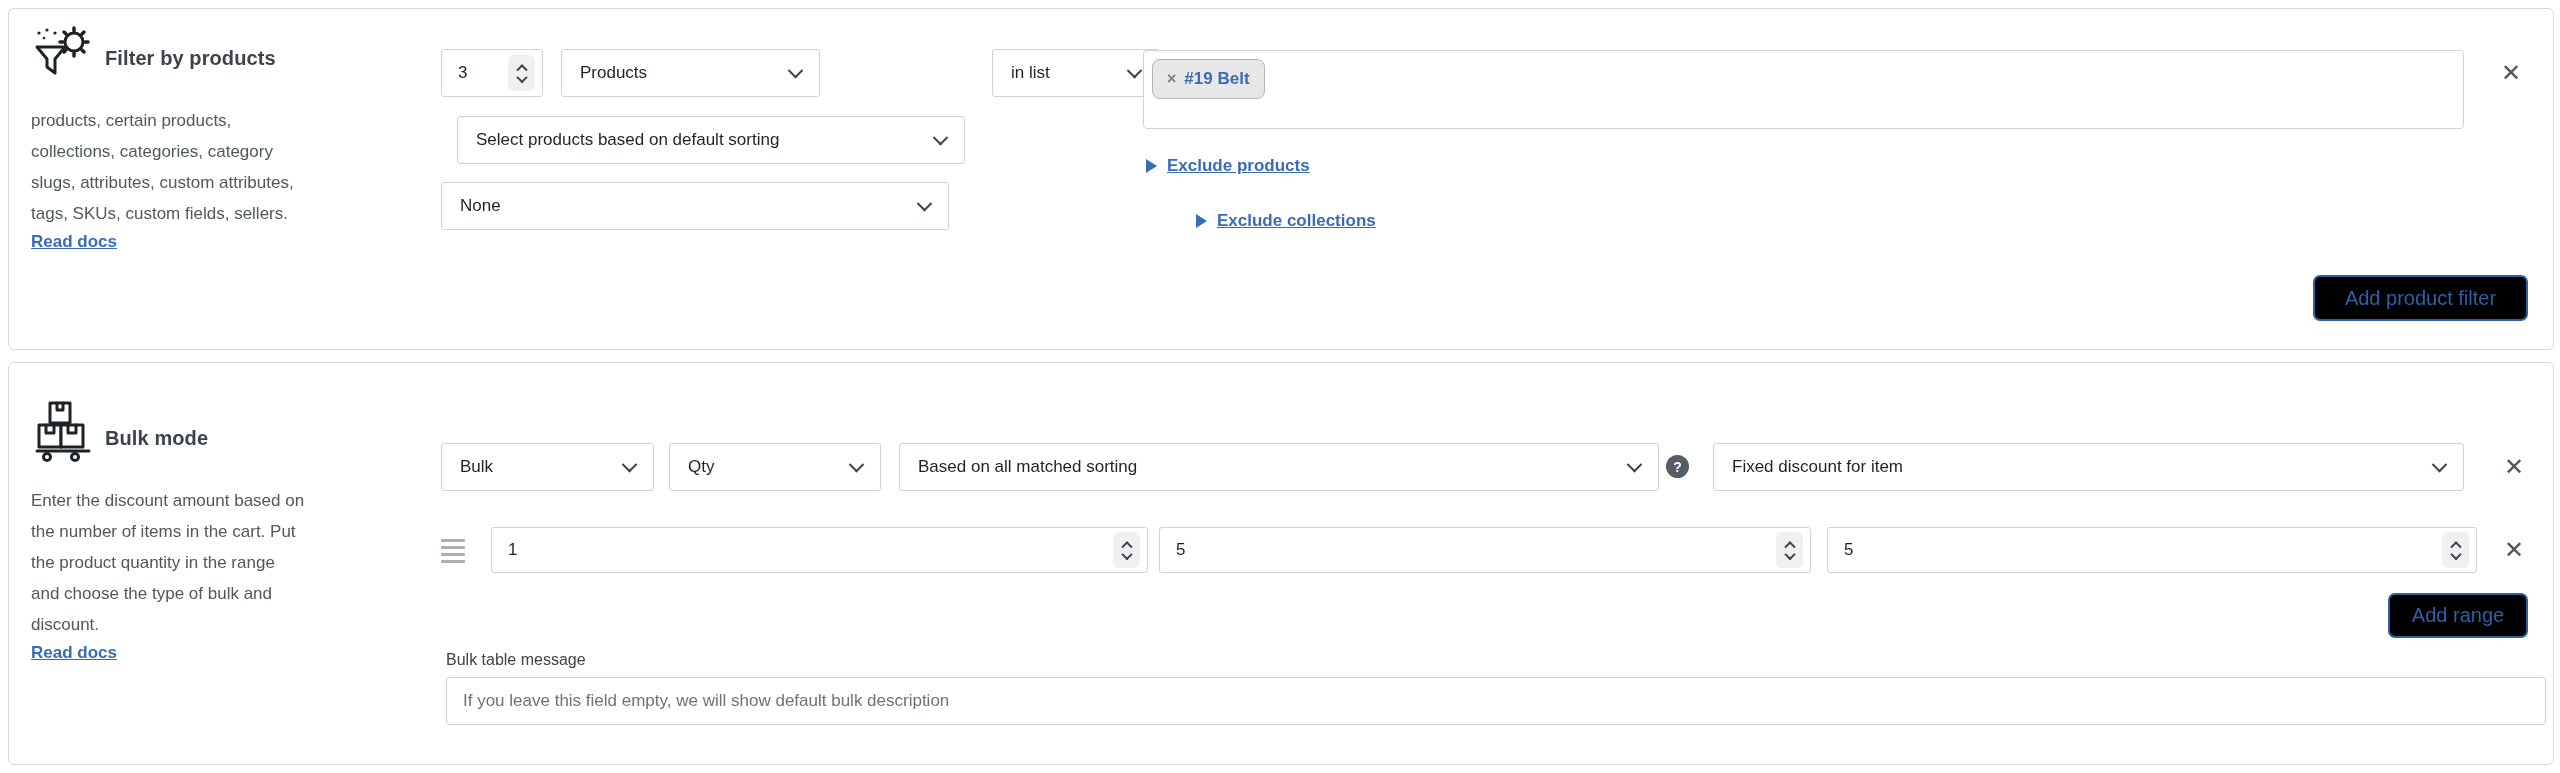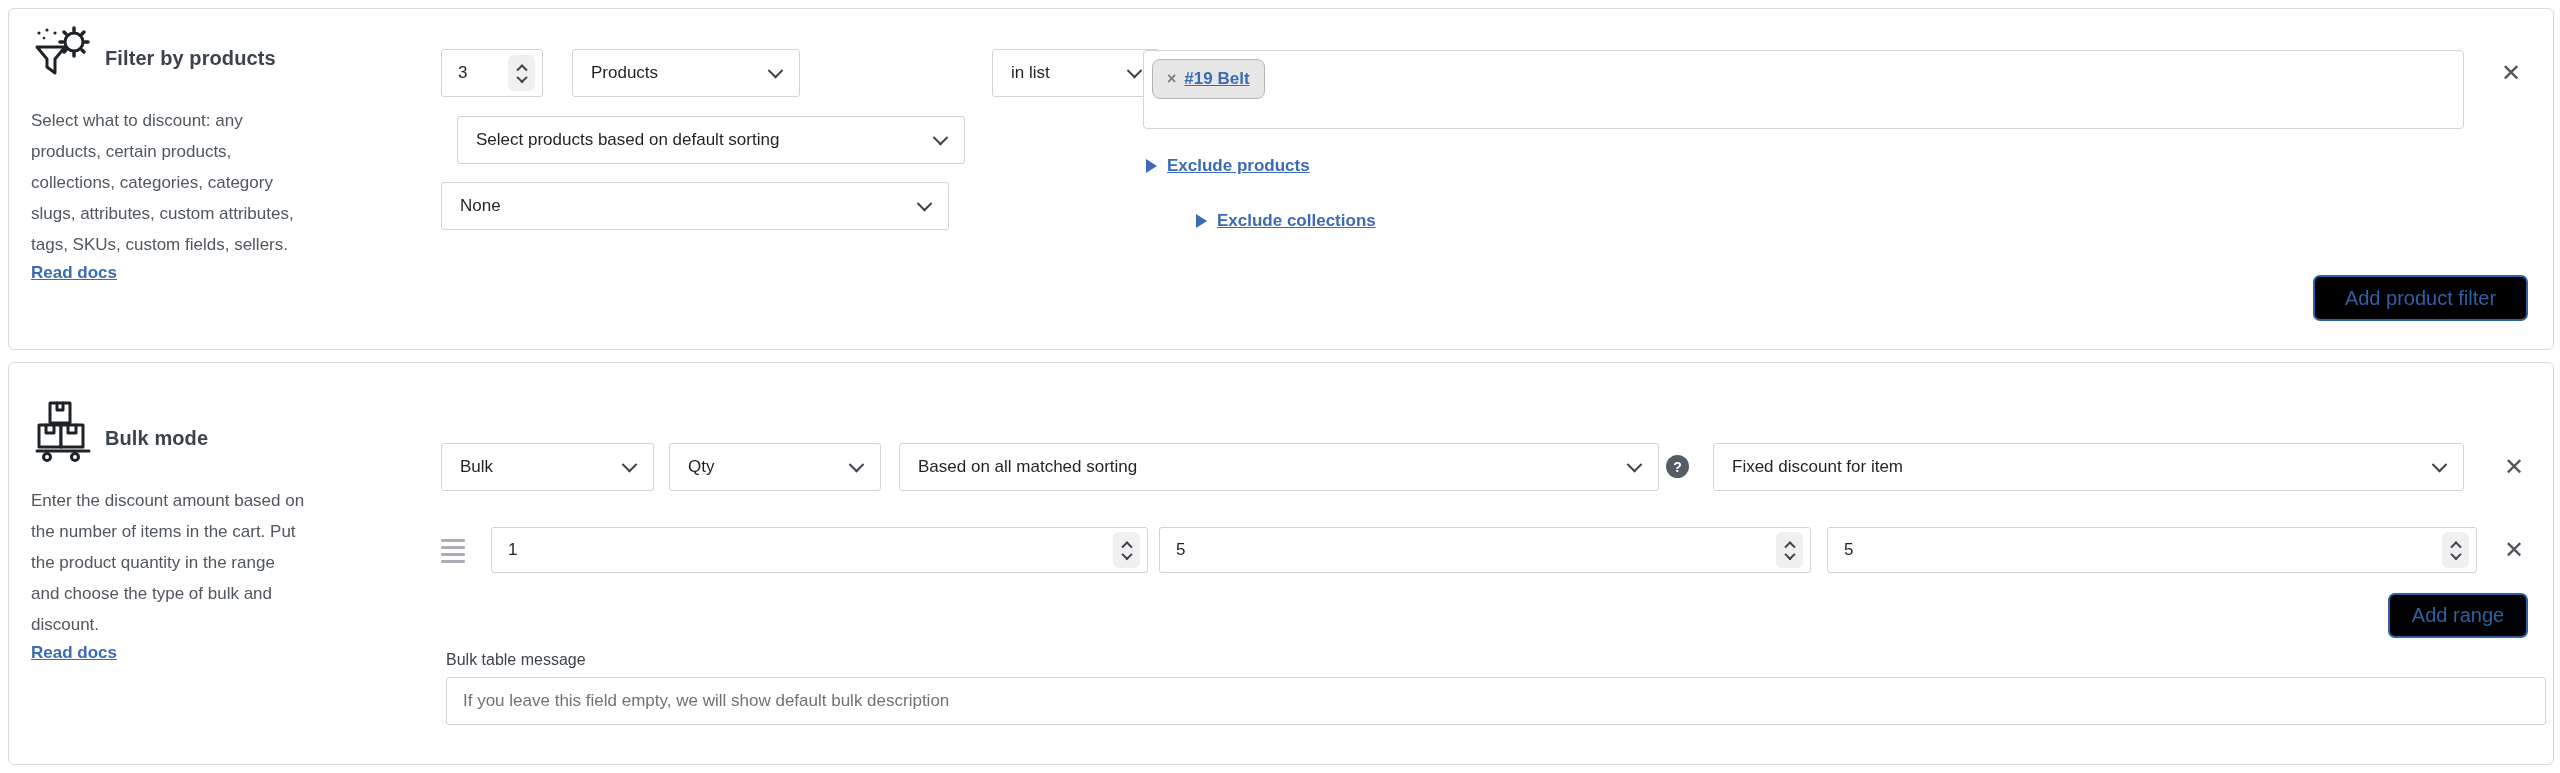--- a/index.html
+++ b/index.html
@@ -36,21 +36,21 @@
   .stepper .up { transform:rotate(-135deg) translate(-2px,-2px); }
   .stepper .dn { transform:rotate(45deg) translate(-1px,-1px); }
 
   .xicon { color:#50575e; font-size:24px; font-weight:700; line-height:24px; text-align:center; cursor:pointer; }
 
   
   .tagbox { background:#fff; border:1px solid #d2d3d7; border-radius:4px; padding:8px; }
   .chip { display:inline-flex; align-items:center; gap:8px; background:#e7e7e8; border:1px solid #b2b4b8;
           border-radius:8px; height:40px; padding:0 14px; }
   .chip-x { color:#7b7f84; font-size:16px; font-weight:700; cursor:pointer; }
-  .chip-link { color:#3a6bb5; font-weight:700; font-size:17px; text-decoration:underline; cursor:pointer; }
+  .chip-link { color:#3a6bb5; font-weight:700; font-size:17px; cursor:pointer; }
 
   .tri { display:inline-block; width:0; height:0; border-left:11px solid #3a6bb5;
          border-top:7px solid transparent; border-bottom:7px solid transparent; margin-right:10px; }
   .exclude-link { display:flex; align-items:center; cursor:pointer; }
 
   .btn-blue { background:#000000; border:2px solid #2f5fa5; border-radius:7px; color:#2f5fa5;
               font-size:20px; display:flex; align-items:center; justify-content:center; cursor:pointer;
               font-family:"Liberation Sans","DejaVu Sans",sans-serif;text-align:right; }
 
   .helpq { width:23px; height:23px; border-radius:50%; background:#555d66; color:#fff; font-size:14px; font-weight:700;
@@ -79,37 +79,36 @@
         <circle cx="8" cy="8" r="1.6" fill="#1d2327" stroke="none"></circle>
         <circle cx="16" cy="5" r="1.6" fill="#1d2327" stroke="none"></circle>
         <circle cx="24" cy="8" r="1.6" fill="#1d2327" stroke="none"></circle>
         <circle cx="13" cy="13" r="1.3" fill="#1d2327" stroke="none"></circle>
       </svg>
     </span>
 
     <div class="abs panel-title" style="left:96px; top:38px;">Filter by products</div>
 
     <div class="abs" style="left:22px; top:96px; width:420px;">
-      <div class="desc">Select what to discount: any</div>
       <div class="desc">products, certain products,</div>
       <div class="desc">collections, categories, category</div>
       <div class="desc">slugs, attributes, custom attributes,</div>
       <div class="desc">tags, SKUs, custom fields, sellers.</div>
       <div class="link" style="margin-top:3px;">Read docs</div>
     </div>
 
     <div class="abs numwrap" style="left:432px; top:40px; width:102px;">
       <input class="numval" value="3" style="">
       <span class="stepper">
         <span class="ch up"></span>
         <span class="ch dn"></span>
       </span>
     </div>
 
-    <div class="abs sel" style="left:552px; top:40px; width:228px;margin-left:11px;">
+    <div class="abs sel" style="left:552px; top:40px; width:259px;">
       <span class="sel-label">Products</span>
       <span class="chev"></span>
     </div>
 
     <div class="abs sel" style="left:952px; top:40px; width:167px;margin-left:31px;">
       <span class="sel-label">in list</span>
       <span class="chev"></span>
     </div>
 
     <div class="abs tagbox" style="left:1134px; top:41px; width:1321px; height:79px;">

